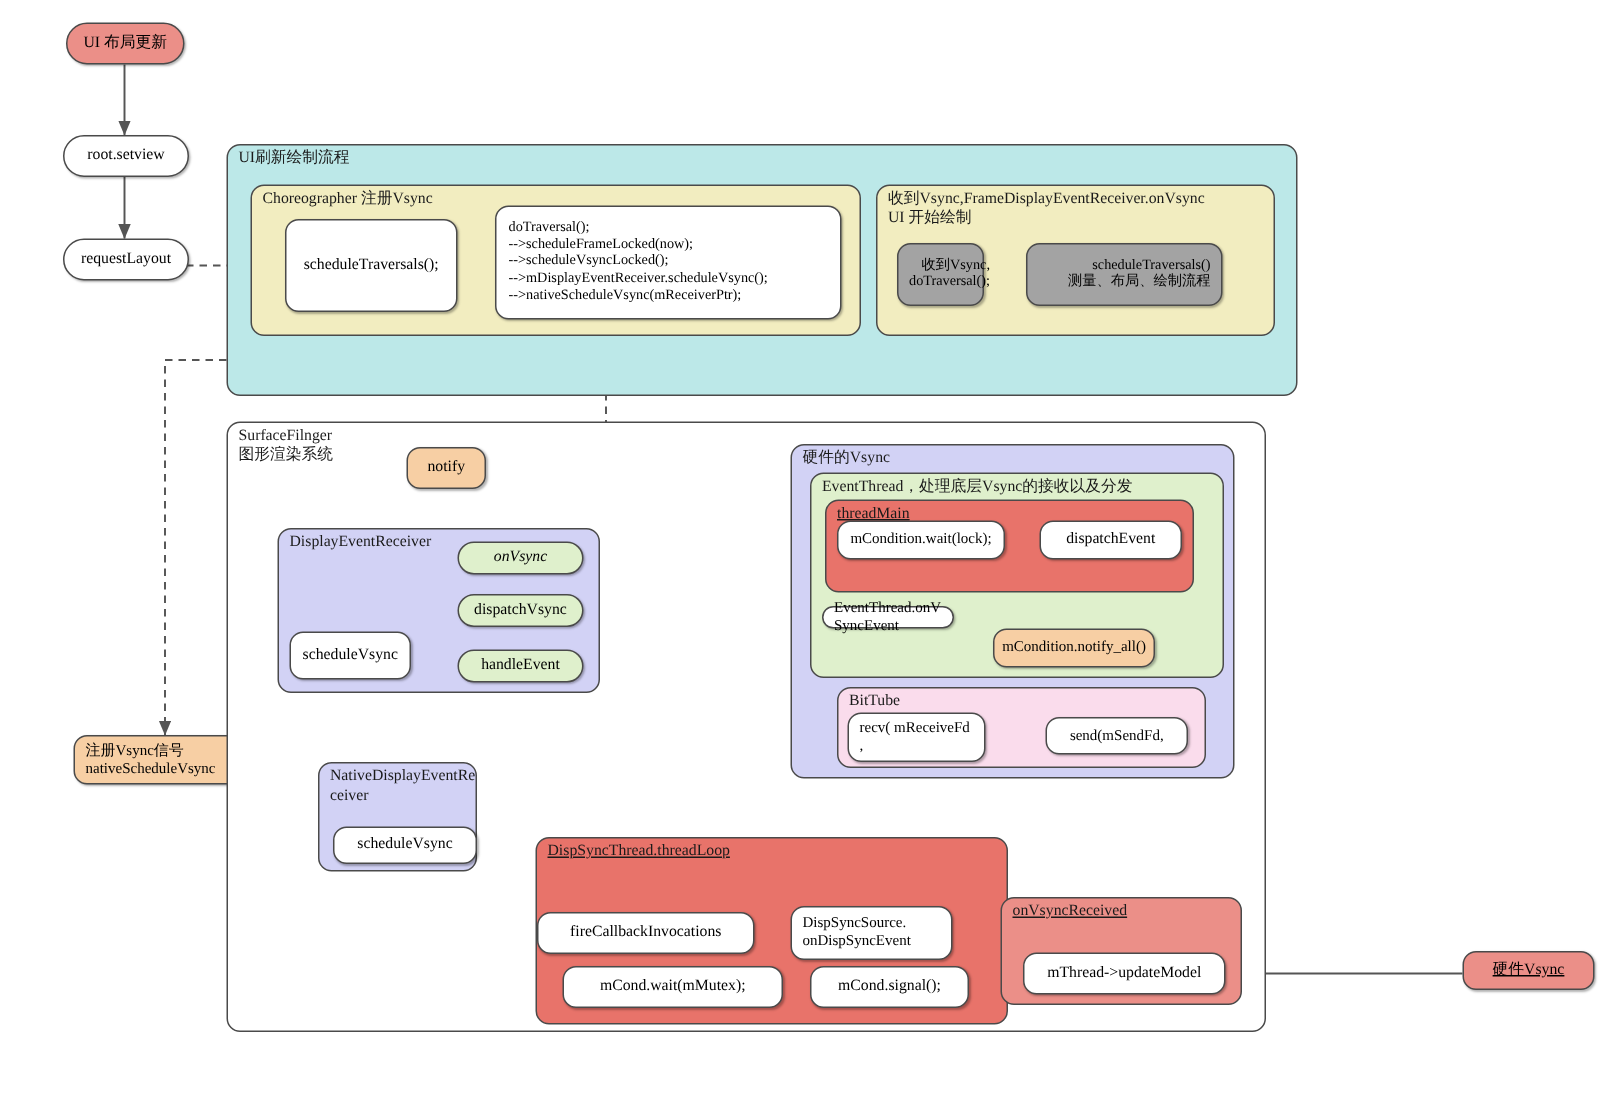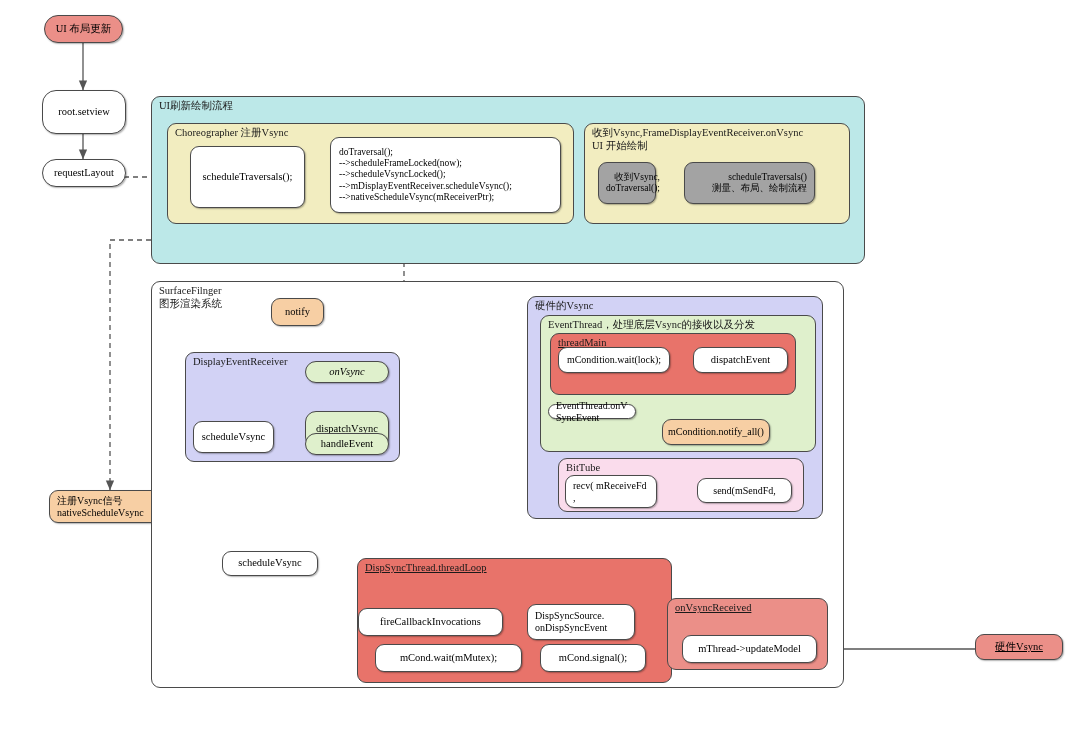--- a/index.html
+++ b/index.html
@@ -110,21 +110,21 @@
       <path d="M975,649 L828,649" marker-end="url(#ah)"></path>
 
       <path d="M679,630 L679,668"></path>
     </g>
   </svg>
 
   <div class="box node ctr c-salmon" style="left:44px;top:15px;width:79px;height:28px;border-radius:14px;">
     <span class="txt t105">UI 布局更新</span>
   </div>
 
-  <div class="box node ctr c-white" style="left:42px;top:90px;width:84px;height:44px;border-radius:14px;">
+  <div class="box node ctr c-white" style="left:42px;top:90px;width:84px;height:28px;border-radius:14px;">
     <span class="txt t105">root.setview</span>
   </div>
 
   <div class="box node ctr c-white" style="left:42px;top:159px;width:84px;height:28px;border-radius:14px;">
     <span class="txt t105">requestLayout</span>
   </div>
 
   <div class="box node c-orange" style="left:49px;top:490px;width:126px;height:33px;border-radius:9px;">
     <span class="txt t10" style="white-space:pre-line;">注册Vsync信号
 nativeScheduleVsync</span>
@@ -179,28 +179,32 @@
   </div>
 
   <div class="box node ctr c-white" style="left:193px;top:421px;width:81px;height:32px;">
     <span class="txt t105">scheduleVsync</span>
   </div>
 
   <div class="box node ctr c-green" style="left:305px;top:361px;width:84px;height:22px;border-radius:11px;font-style:italic;">
     <span class="txt t105">onVsync</span>
   </div>
 
-  <div class="box node ctr c-green" style="left:305px;top:411px;width:84px;height:37px;border-radius:11px;">
+  <div class="box node ctr c-green" style="left:305px;top:396px;width:84px;height:22px;border-radius:11px;">
     <span class="txt t105">dispatchVsync</span>
   </div>
 
   <div class="box node ctr c-green" style="left:305px;top:433px;width:84px;height:22px;border-radius:11px;">
     <span class="txt t105">handleEvent</span>
   </div>
 
+  <div class="box grp c-purple" style="left:212px;top:508px;width:106px;height:73px;">
+    <span class="grplabel" style="white-space:pre-line;">NativeDisplayEventRe
+ceiver</span>
+  </div>
 
   <div class="box node ctr c-white" style="left:222px;top:551px;width:96px;height:25px;">
     <span class="txt t105">scheduleVsync</span>
   </div>
 
   <div class="box grp c-purple" style="left:527px;top:296px;width:296px;height:223px;">
     <span class="grplabel">硬件的Vsync</span>
   </div>
 
   <div class="box grp c-green" style="left:540px;top:315px;width:276px;height:137px;">

